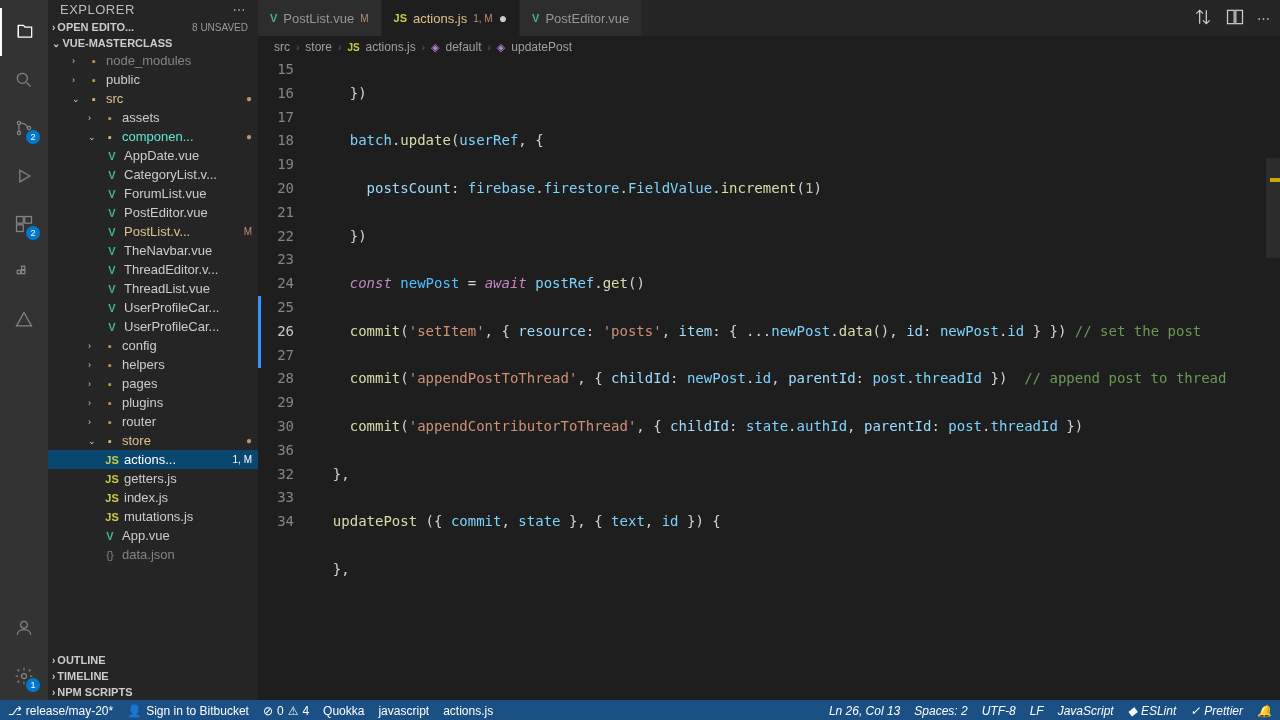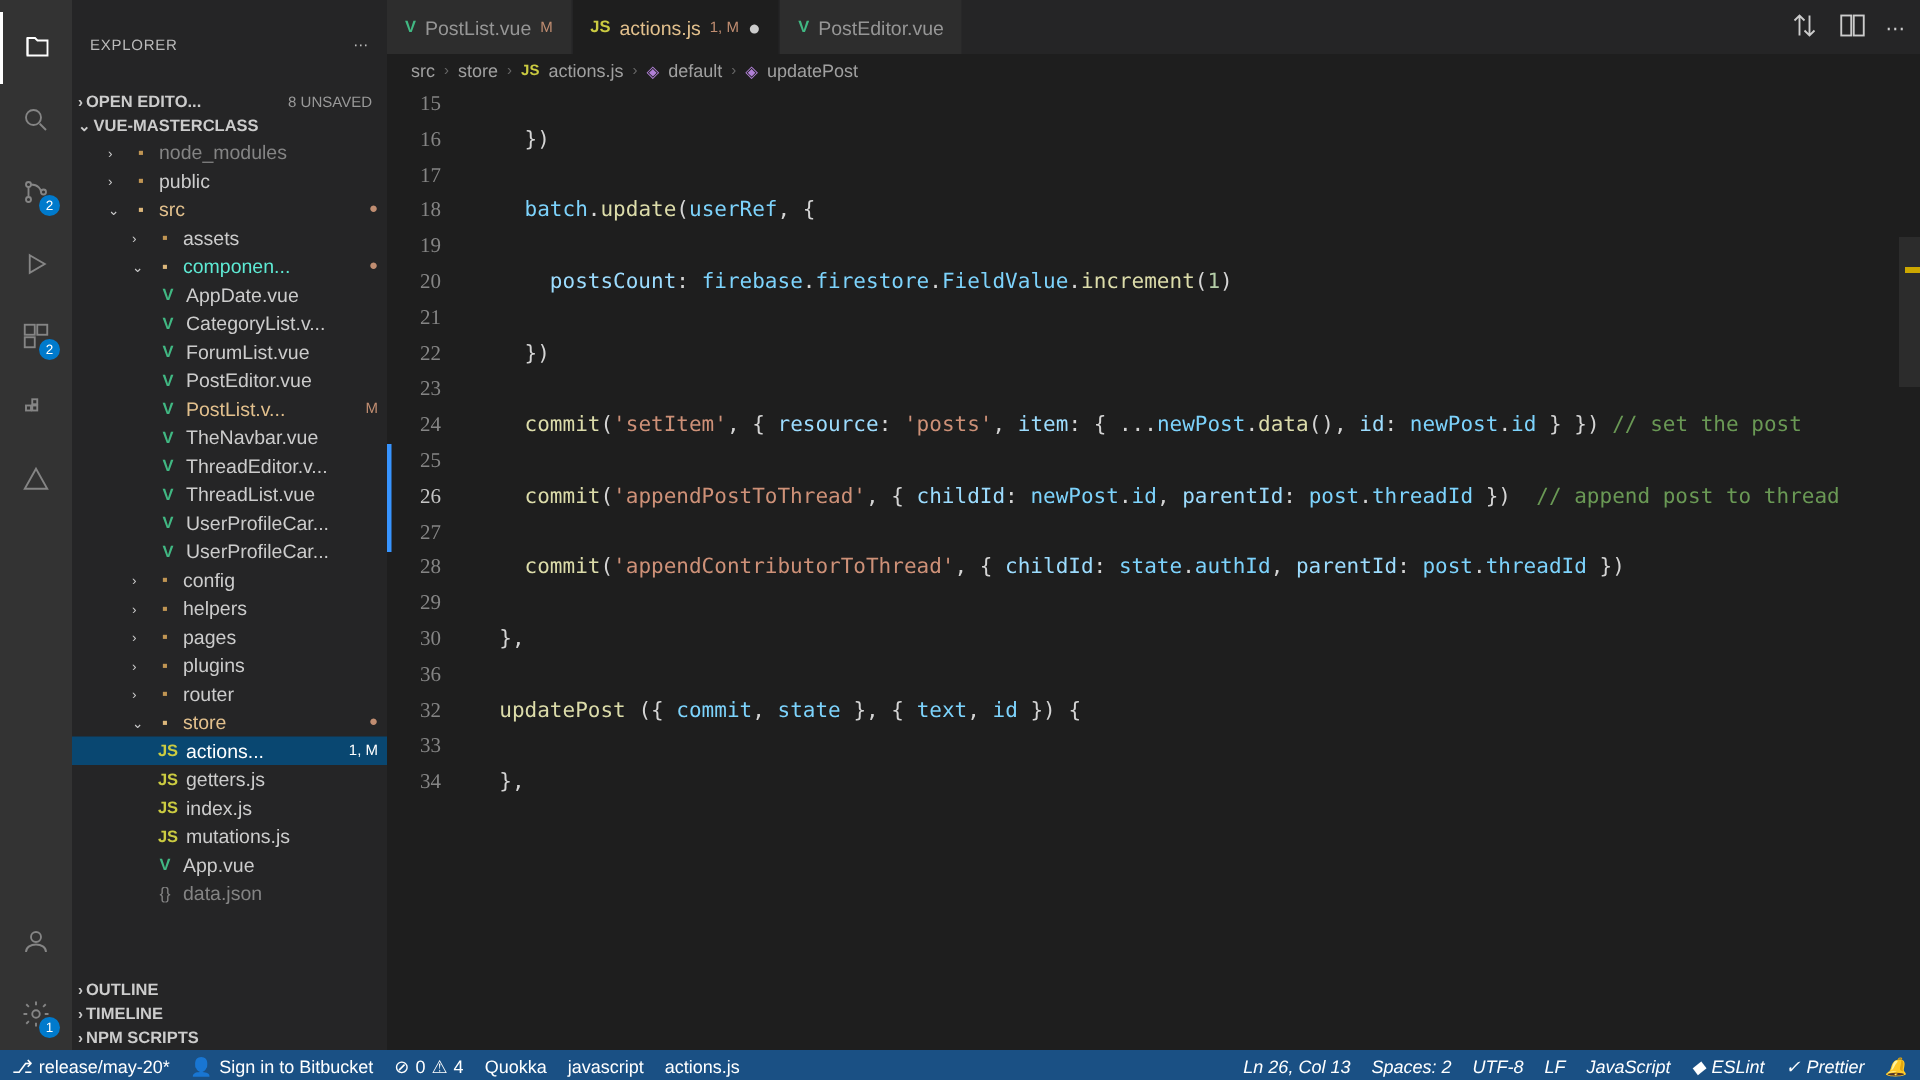--- a/index.html
+++ b/index.html
@@ -3,21 +3,21 @@
 <meta charset="utf-8">
 <style>
 * { margin: 0; padding: 0; box-sizing: border-box; }
 body { font-family: 'Segoe UI', -apple-system, sans-serif; background: #1e1e1e; color: #cccccc; font-size: 13px; overflow: hidden; width: 1280px; height: 720px; }
 .app { display: flex; height: 700px; }
 .activity-bar { width: 48px; background: #333333; display: flex; flex-direction: column; align-items: center; padding-top: 8px; }
 .activity-icon { width: 48px; height: 48px; display: flex; align-items: center; justify-content: center; color: #858585; cursor: pointer; position: relative; }
 .activity-icon.active { color: #ffffff; border-left: 2px solid #fff; }
 .activity-badge { position: absolute; bottom: 8px; right: 8px; background: #007acc; color: #fff; border-radius: 10px; font-size: 9px; min-width: 14px; height: 14px; display: flex; align-items: center; justify-content: center; padding: 0 3px; }
 .sidebar { width: 210px; background: #252526; display: flex; flex-direction: column; }
-.sidebar-header { padding: 24px 12px; font-size: 10px; color: #bbbbbb; letter-spacing: 0.5px; display: flex; justify-content: space-between; align-items: center; }
+.sidebar-header { padding: 2px 12px; font-size: 13px; color: #bbbbbb; letter-spacing: 0.5px; display: flex; justify-content: space-between; align-items: center; }
 .section-header { padding: 2px 4px; font-size: 11px; font-weight: 700; color: #cccccc; display: flex; align-items: center; gap: 2px; cursor: pointer; }
 .section-header .chev { font-size: 10px; color: #cccccc; }
 .unsaved-badge { font-size: 10px; color: #999; font-weight: 400; }
 .tree { flex: 1; overflow-y: auto; font-size: 13px; }
 .tree-item { padding: 2px 0 2px 8px; display: flex; align-items: center; gap: 4px; cursor: pointer; white-space: nowrap; color: #cccccc; }
 .tree-item.active-file { background: #094771; color: #ffffff; }
 .tree-item .icon-slot { width: 16px; display: flex; justify-content: center; font-size: 11px; }
 .tree-item .chev { font-size: 9px; color: #cccccc; width: 10px; }
 .folder-icon { color: #c09553; }
 .folder-open { color: #dcb67a; }
@@ -34,21 +34,21 @@
 .tab.active { background: #1e1e1e; color: #ffffff; }
 .tab .tab-icon { font-size: 11px; }
 .tab .mod-indicator { font-size: 10px; color: #c08d71; }
 .tab .close-dot { color: #cccccc; font-size: 14px; }
 .tab-actions { margin-left: auto; display: flex; align-items: center; gap: 12px; padding-right: 10px; color: #cccccc; }
 .breadcrumbs { padding: 4px 16px; font-size: 12px; color: #a0a0a0; display: flex; align-items: center; gap: 6px; }
 .breadcrumbs .sep { color: #666; font-size: 10px; }
 .breadcrumbs .sym-icon { color: #b180d7; font-size: 11px; }
 .code-area { flex: 1; display: flex; overflow: hidden; position: relative; font-family: 'Consolas', 'Menlo', monospace; font-size: 14px; line-height: 1.7; }
 .gutter { width: 54px; text-align: right; color: #858585; padding-right: 18px; user-select: none; }
-.gutter .ln { height: 23.8px; font-family: Liberation Serif, serif; }
+.gutter .ln { height: 23.8px; }
 .gutter .ln.current { color: #c6c6c6; }
 .code-content { flex: 1; white-space: pre; position: relative; }
 .code-line { height: 23.8px; padding-left: 4px; }
 .code-line.current { background: #2a2a2a30; }
 .gutter-modified { position: absolute; left: 0; width: 3px; background: #3794ff; }
 .gutter-modified.m1 { top: 238px; height: 72px; }
 .cursor { display: inline-block; width: 2px; height: 18px; background: #aeafad; vertical-align: middle; animation: blink 1s step-end infinite; }
 @keyframes blink { 50% { opacity: 0; } }
 .kw { color: #c586c0; font-style: italic; }
 .fn { color: #dcdcaa; }
@@ -357,20 +357,21 @@
           <div class="ln">36</div>
           <div class="ln">32</div>
           <div class="ln">33</div>
           <div class="ln">34</div>
       </div>
       <div class="code-content">
 <div class="code-line">    <span class="punct">})</span></div>
 <div class="code-line">    <span class="var">batch</span><span class="punct">.</span><span class="fn">update</span><span class="punct">(</span><span class="var">userRef</span><span class="punct">, {</span></div>
 <div class="code-line">      <span class="prop">postsCount</span><span class="punct">:</span> <span class="var">firebase</span><span class="punct">.</span><span class="var">firestore</span><span class="punct">.</span><span class="var">FieldValue</span><span class="punct">.</span><span class="fn">increment</span><span class="punct">(</span><span class="num">1</span><span class="punct">)</span></div>
 <div class="code-line">    <span class="punct">})</span></div>
+<div class="code-line">    <span class="kw">const</span> <span class="const-name">newPost</span> <span class="punct">=</span> <span class="kw">await</span> <span class="var">postRef</span><span class="punct">.</span><span class="fn">get</span><span class="punct">()</span></div>
 <div class="code-line">    <span class="fn">commit</span><span class="punct">(</span><span class="str">'setItem'</span><span class="punct">, {</span> <span class="prop">resource</span><span class="punct">:</span> <span class="str">'posts'</span><span class="punct">,</span> <span class="prop">item</span><span class="punct">: { ...</span><span class="var">newPost</span><span class="punct">.</span><span class="fn">data</span><span class="punct">(),</span> <span class="prop">id</span><span class="punct">:</span> <span class="var">newPost</span><span class="punct">.</span><span class="var">id</span> <span class="punct">} })</span> <span class="comment">// set the post</span></div>
 <div class="code-line">    <span class="fn">commit</span><span class="punct">(</span><span class="str">'appendPostToThread'</span><span class="punct">, {</span> <span class="prop">childId</span><span class="punct">:</span> <span class="var">newPost</span><span class="punct">.</span><span class="var">id</span><span class="punct">,</span> <span class="prop">parentId</span><span class="punct">:</span> <span class="var">post</span><span class="punct">.</span><span class="var">threadId</span> <span class="punct">})</span>  <span class="comment">// append post to thread</span></div>
 <div class="code-line">    <span class="fn">commit</span><span class="punct">(</span><span class="str">'appendContributorToThread'</span><span class="punct">, {</span> <span class="prop">childId</span><span class="punct">:</span> <span class="var">state</span><span class="punct">.</span><span class="var">authId</span><span class="punct">,</span> <span class="prop">parentId</span><span class="punct">:</span> <span class="var">post</span><span class="punct">.</span><span class="var">threadId</span> <span class="punct">})</span></div>
 <div class="code-line">  <span class="punct">},</span></div>
 <div class="code-line">  <span class="fn-def">updatePost</span> <span class="punct">({</span> <span class="var">commit</span><span class="punct">,</span> <span class="var">state</span> <span class="punct">}, {</span> <span class="var">text</span><span class="punct">,</span> <span class="var">id</span> <span class="punct">})</span> <span class="punct">{</span></div>
 <div class="code-line">  <span class="punct">},</span></div>
 
 
 
 

